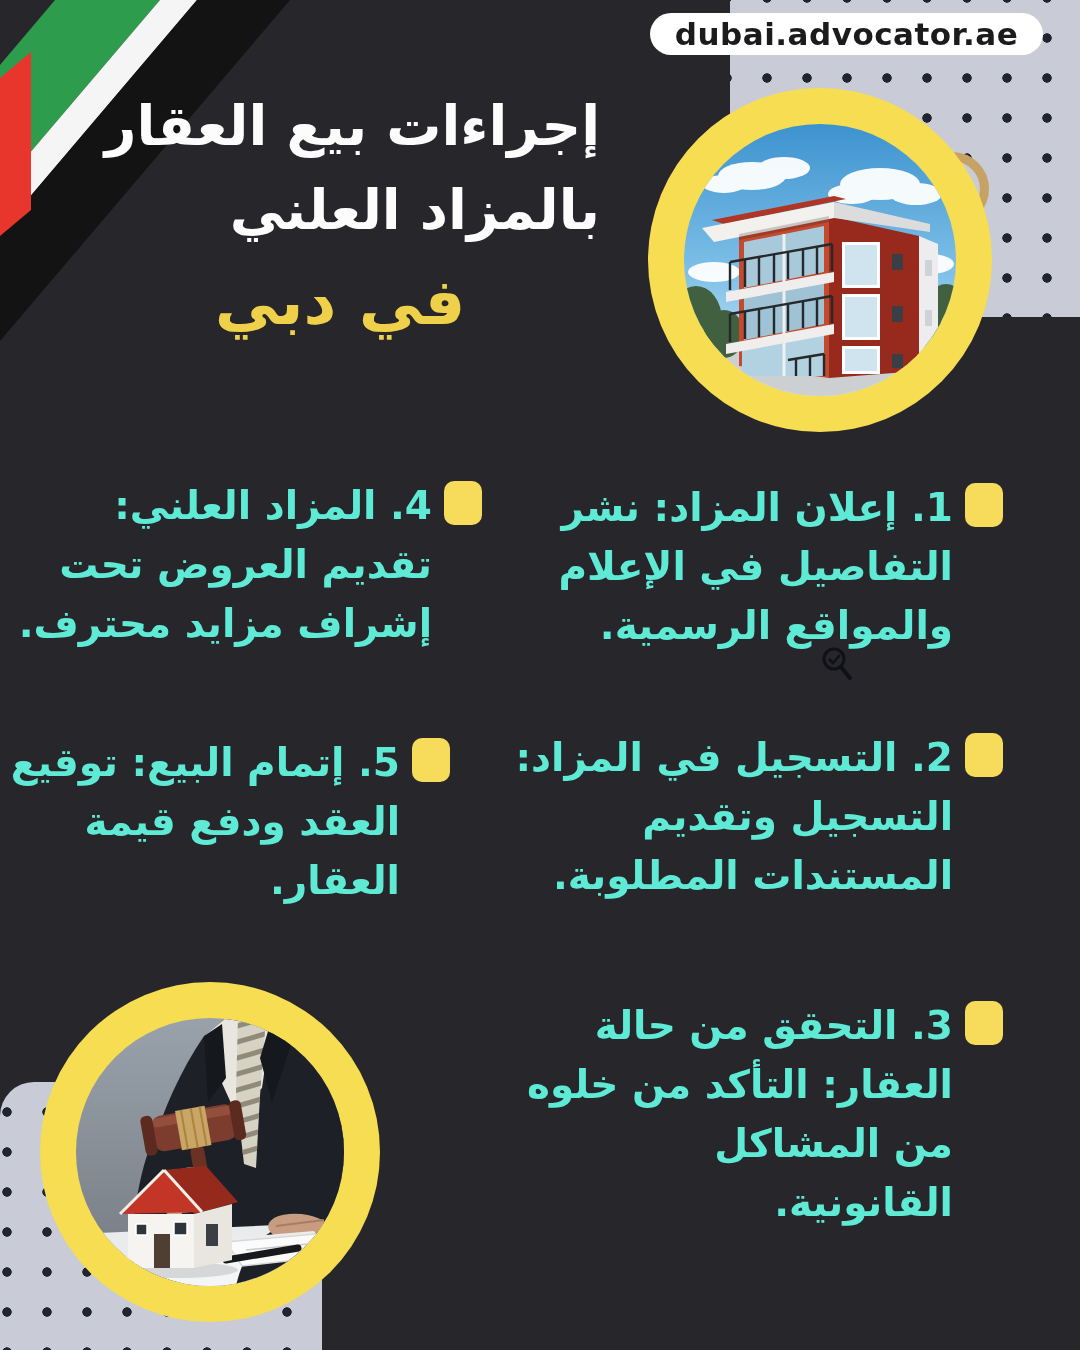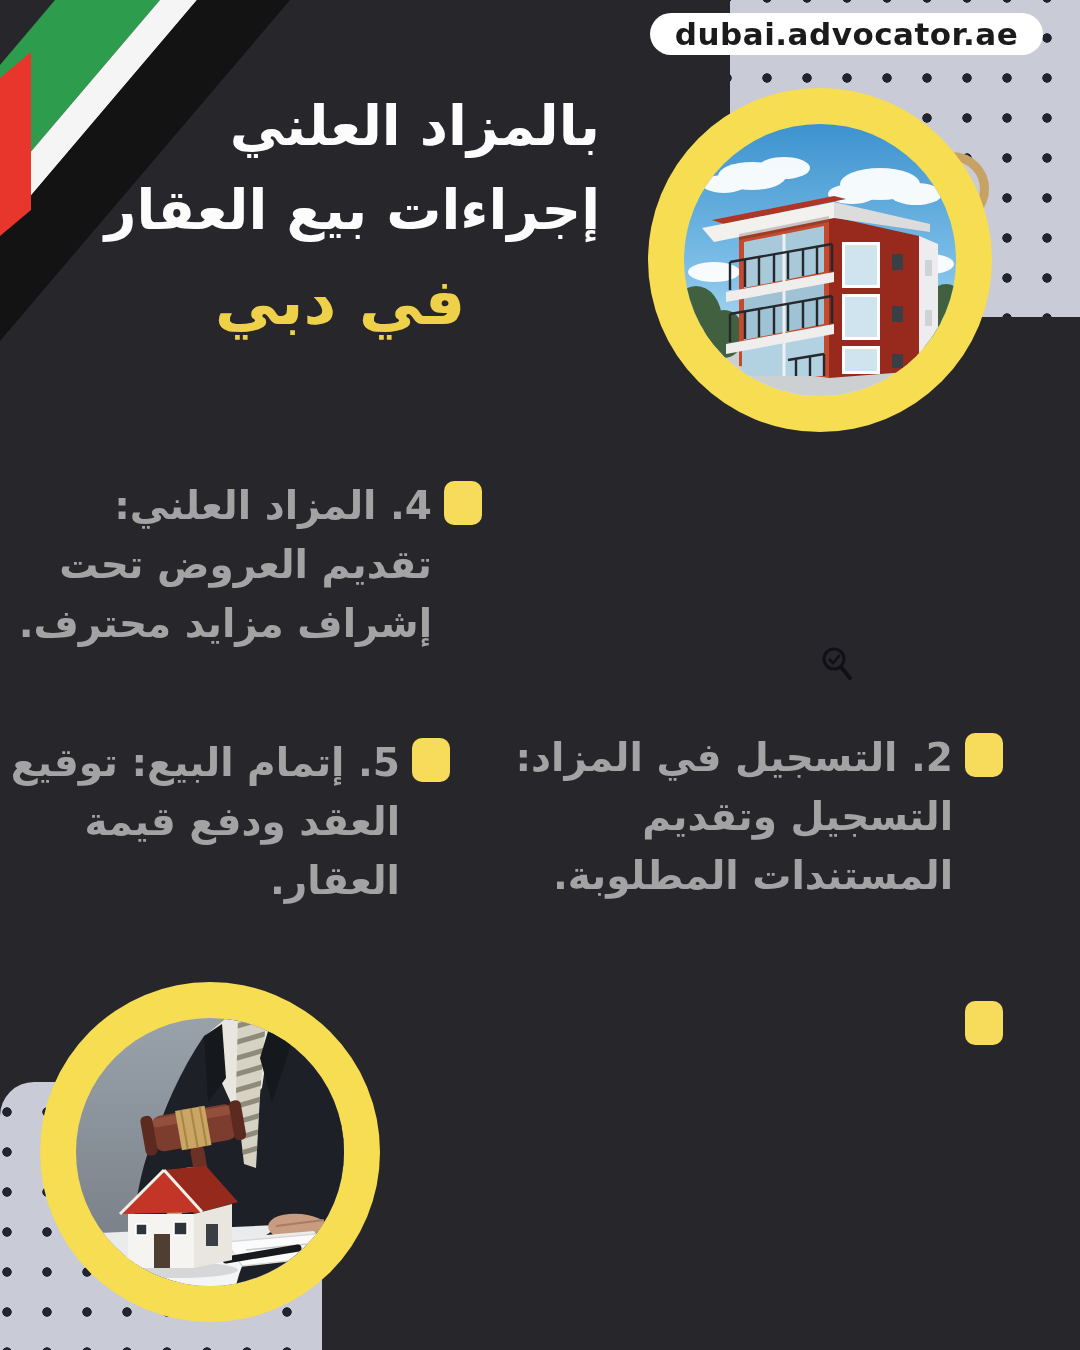--- a/index.html
+++ b/index.html
@@ -28,21 +28,21 @@
   .photo{position:absolute;border-radius:50%;overflow:hidden;z-index:4;}
   .photo-top{left:684px;top:124px;width:272px;height:272px;}
   .photo-bottom{left:76px;top:1018px;width:268px;height:268px;}
   
   .title{position:absolute;left:80px;top:84px;width:520px;text-align:right;direction:rtl;z-index:3;}
   .title .t-line{display:block;color:#fcfcfc;font-size:55px;font-weight:bold;line-height:84px;}
   .title .t-accent{display:block;color:#efd04a;font-size:64px;font-weight:bold;line-height:96px;margin-top:2px;text-align:center;}
   
   .step{position:absolute;display:flex;direction:rtl;gap:12px;z-index:3;}
   .step .bullet{flex:0 0 auto;width:38px;height:44px;border-radius:10px;background:#f7db5a;margin-top:5px;}
-  .step .txt{font-size:39px;font-weight:bold;line-height:59px;color:#a3a3a3;
+  .step .txt{font-size:39px;font-weight:bold;line-height:59px;color:#5eead4;
              text-align:right;white-space:pre-line;}
   .step1{top:478px;right:77px;}
   .step2{top:728px;right:77px;}
   .step3{top:996px;right:77px;}
   .step4{top:476px;right:598px;}
   .step5{top:733px;right:630px;}
   .search-icon{position:absolute;left:812px;top:642px;z-index:3;}
 </style>
 </head>
 <body>
@@ -151,33 +151,43 @@
           <line x1="148" y1="172" x2="148" y2="199"></line>
         <line x1="104" y1="236" x2="140" y2="230"></line>
           <line x1="112" y1="235" x2="112" y2="252"></line>
         <line x1="126" y1="233" x2="126" y2="252"></line>
           <line x1="140" y1="230" x2="140" y2="252"></line>
       </g>
     </svg>
   </div>
 
   <div class="title">
+    <span class="t-line">إجراءات بيع العقار</span>
     <span class="t-line">بالمزاد العلني</span>
-    <span class="t-line">إجراءات بيع العقار</span>
     <span class="t-accent">في دبي</span>
   </div>
 
+  <div class="step step1">
+    <div class="bullet"></div>
+    <div class="txt">1. إعلان المزاد: نشر
+التفاصيل في الإعلام
+والمواقع الرسمية.</div>
+  </div>
   <div class="step step2">
     <div class="bullet"></div>
     <div class="txt">2. التسجيل في المزاد:
 التسجيل وتقديم
 المستندات المطلوبة.</div>
   </div>
   <div class="step step3">
     <div class="bullet"></div>
+    <div class="txt">3. التحقق من حالة
+العقار: التأكد من خلوه
+من المشاكل
+القانونية.</div>
   </div>
   <div class="step step4">
     <div class="bullet"></div>
     <div class="txt">4. المزاد العلني:
 تقديم العروض تحت
 إشراف مزايد محترف.</div>
   </div>
   <div class="step step5">
     <div class="bullet"></div>
     <div class="txt">5. إتمام البيع: توقيع

